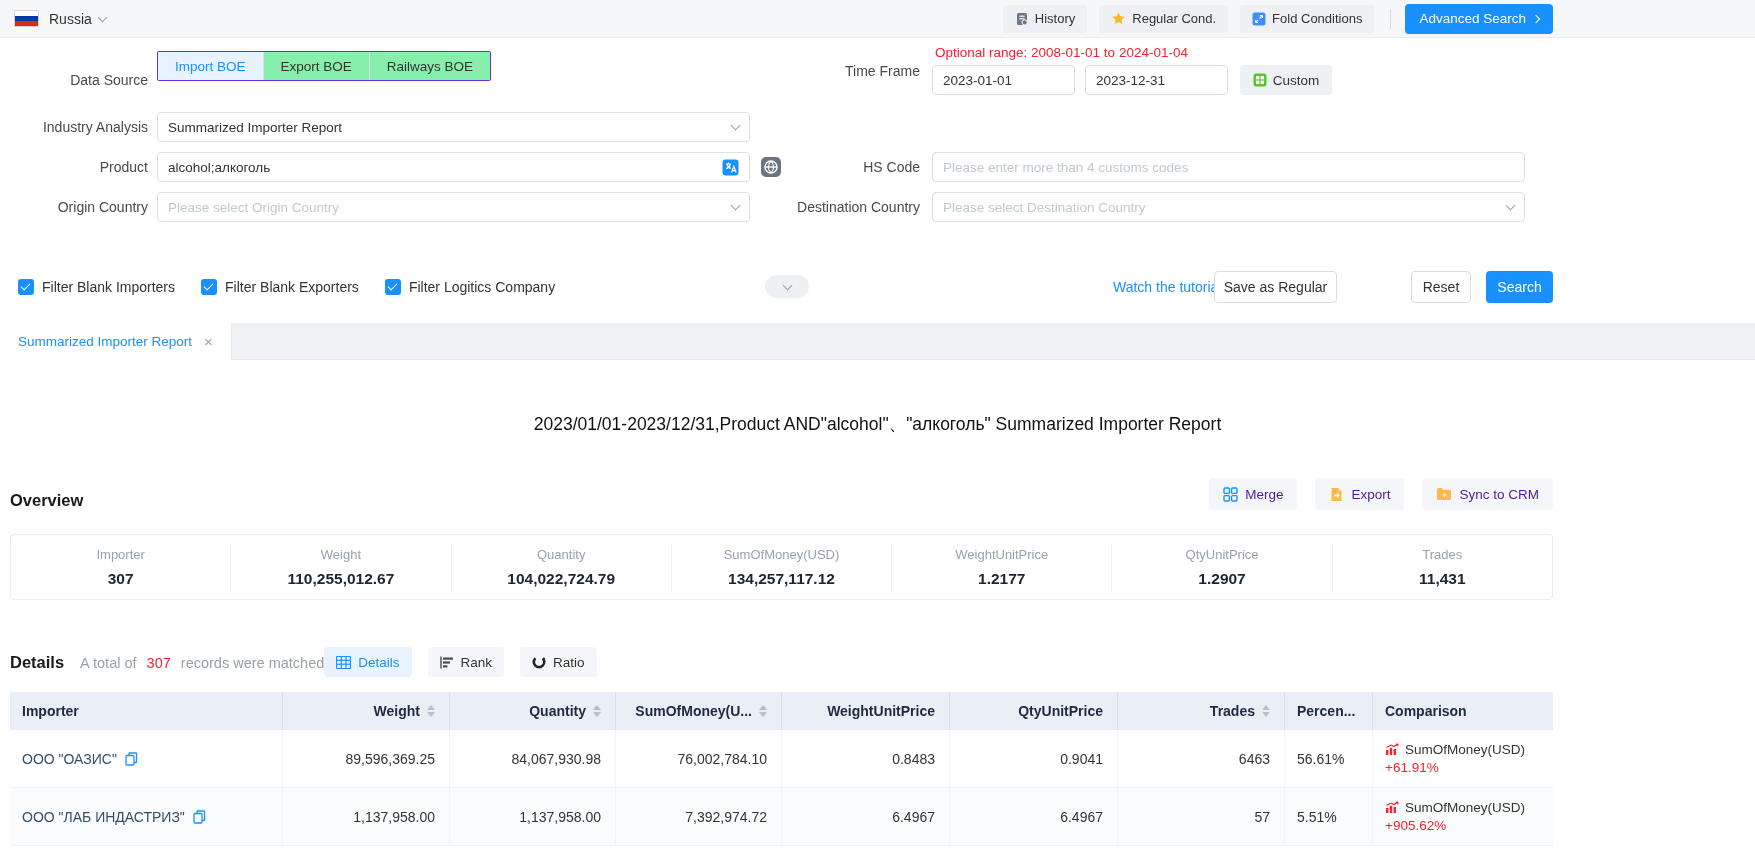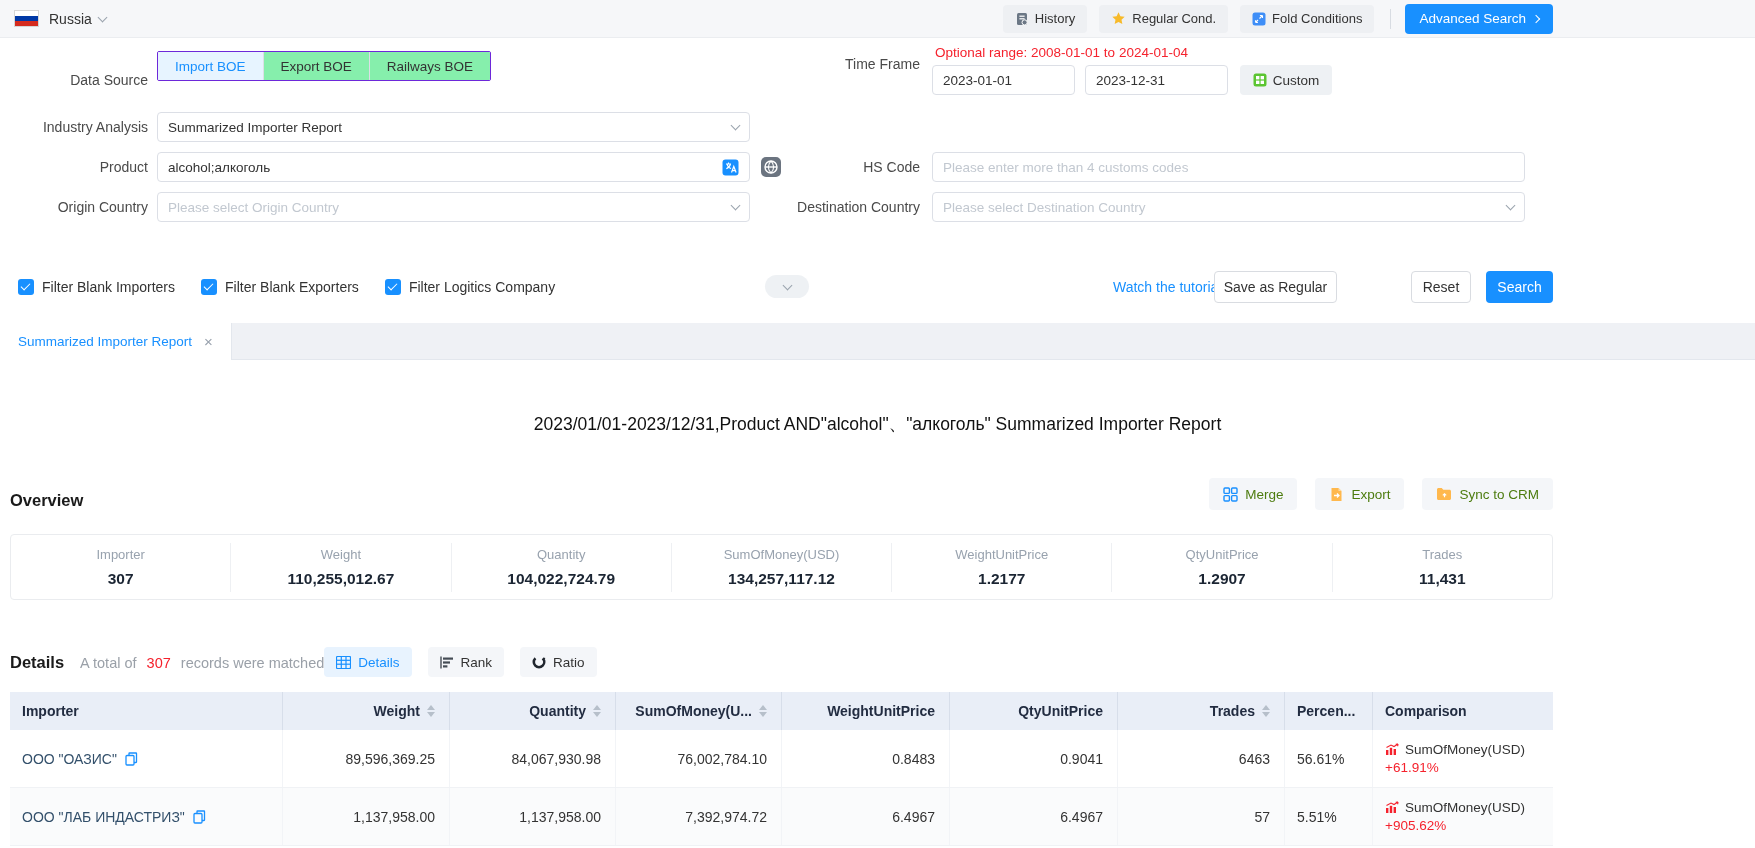--- a/index.html
+++ b/index.html
@@ -54,21 +54,21 @@
   .tabstrip { height:37px; background:#eff1f5; border-bottom:1px solid #e3e7ed; position:relative; }
   .tab { position:absolute; left:0; top:0; height:37px; padding:0 18px; background:#fff; display:flex;
     align-items:center; gap:12px; font-size:13.5px; color:#1890ff; border-right:1px solid #e3e7ed; cursor:pointer; }
   .tabclose { color:#98a1ad; font-size:15px; line-height:1; cursor:pointer; }
 
   .rtitle { text-align:center; padding-top:52px; font-size:17.5px; color:#111; height:74px; }
   .ovrow { width:1543px; margin:44px 0 0 10px; display:flex; justify-content:space-between; align-items:flex-end; height:32px; }
   .h2 { font-size:16.5px; font-weight:bold; color:#1a1a1a; }
   .actions { display:flex; gap:18px; }
   .abtn { height:32px; background:#f4f6f9; border-radius:4px; display:flex; align-items:center;
-    padding:0 14px; font-size:13.5px; color:#4d7c0f; gap:7px; cursor:pointer; }
+    padding:0 14px; font-size:13.5px; color:#4c1d95; gap:7px; cursor:pointer; }
 
   .stats { width:1543px; margin:24px 0 0 10px; height:66px; border:1px solid #eaecef; border-radius:4px;
     display:flex; align-items:center; }
   .stat { flex:1; text-align:center; padding:4px 0; }
   .stat + .stat { border-left:1px solid #eef0f3; }
   .stat .sl { font-size:13px; color:#98a2ae; }
   .stat .sv { font-size:15.5px; font-weight:bold; color:#1b2533; margin-top:8px; }
 
   .detrow { width:1543px; margin:46px 0 0 10px; display:flex; align-items:center; height:32px; }
   .detleft { display:flex; align-items:baseline; gap:16px; }
@@ -152,21 +152,21 @@
 
 <div class="formwrap">
   <div class="optrange">Optional range:  2008-01-01 to 2024-01-04</div>
 
   <div class="flabel" style="top:27px">Data Source</div>
   <div class="seg">
     <div class="opt active">Import BOE</div>
     <div class="opt">Export BOE</div>
     <div class="opt">Railways BOE</div>
   </div>
-  <div class="flabel rt" style="top:11px">Time Frame</div>
+  <div class="flabel rt" style="top:18px">Time Frame</div>
   <div class="field" style="left:932px; top:27px; width:143px">
     <input value="2023-01-01" style="">
     <span class="icon">
       <svg width="15" height="15" viewBox="0 0 16 16">
           <rect x="1.5" y="2.8" width="13" height="11.5" rx="1.5" fill="none" stroke="#9aa4b2" stroke-width="1.3"></rect>
           <line x1="1.5" y1="6.2" x2="14.5" y2="6.2" stroke="#9aa4b2" stroke-width="1.3"></line>
           <line x1="5" y1="1.2" x2="5" y2="4" stroke="#9aa4b2" stroke-width="1.3"></line>
           <line x1="11" y1="1.2" x2="11" y2="4" stroke="#9aa4b2" stroke-width="1.3"></line>
           <line x1="4.5" y1="9" x2="11.5" y2="9" stroke="#9aa4b2" stroke-width="1.1"></line>
           <line x1="4.5" y1="11.5" x2="11.5" y2="11.5" stroke="#9aa4b2" stroke-width="1.1"></line>

